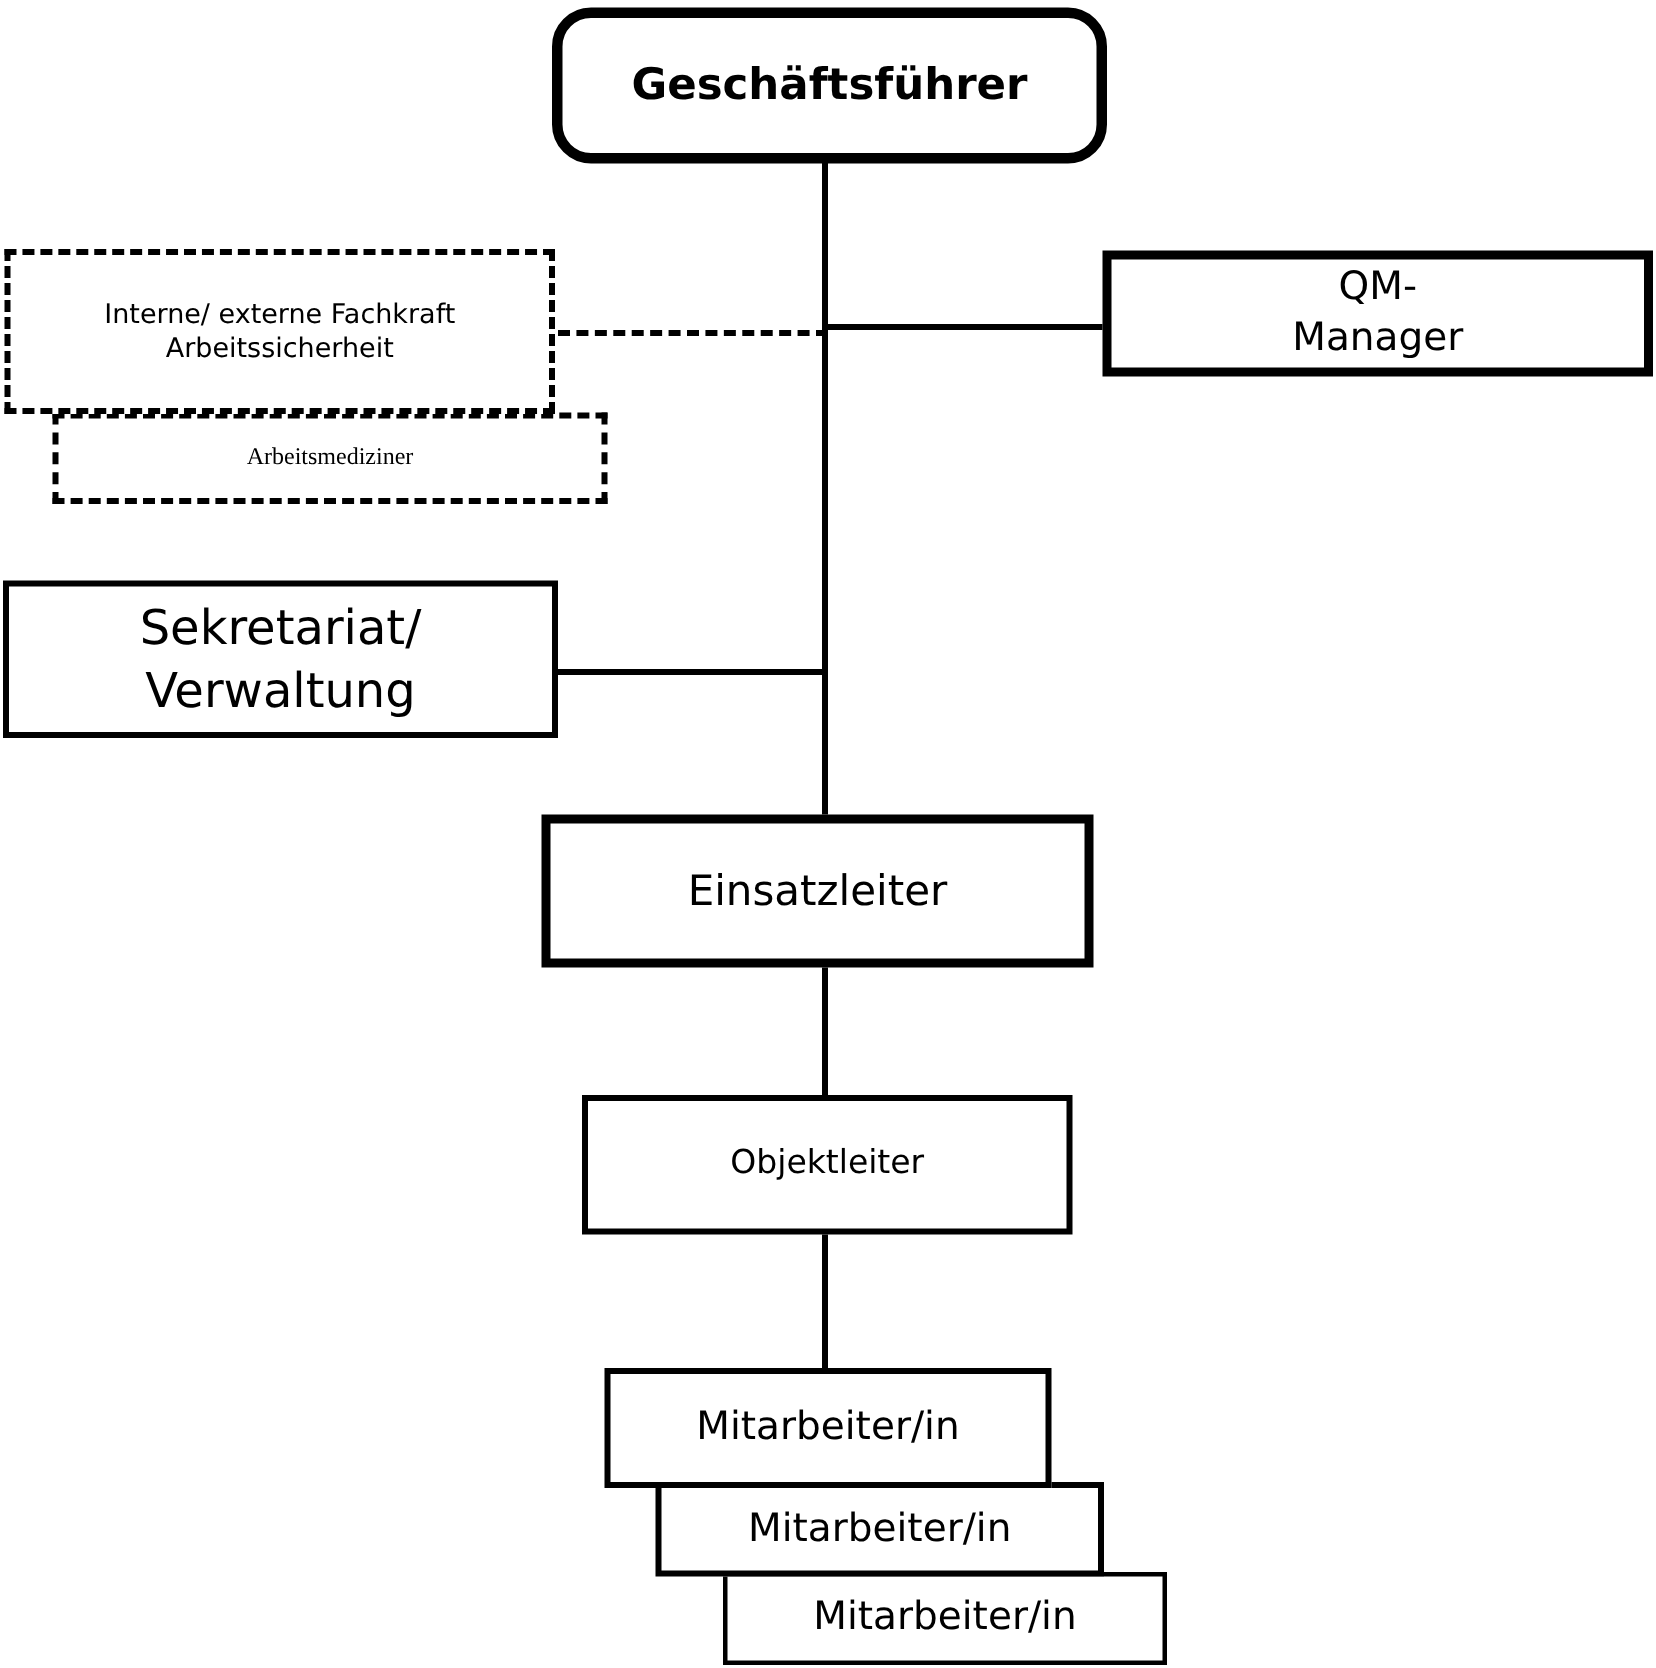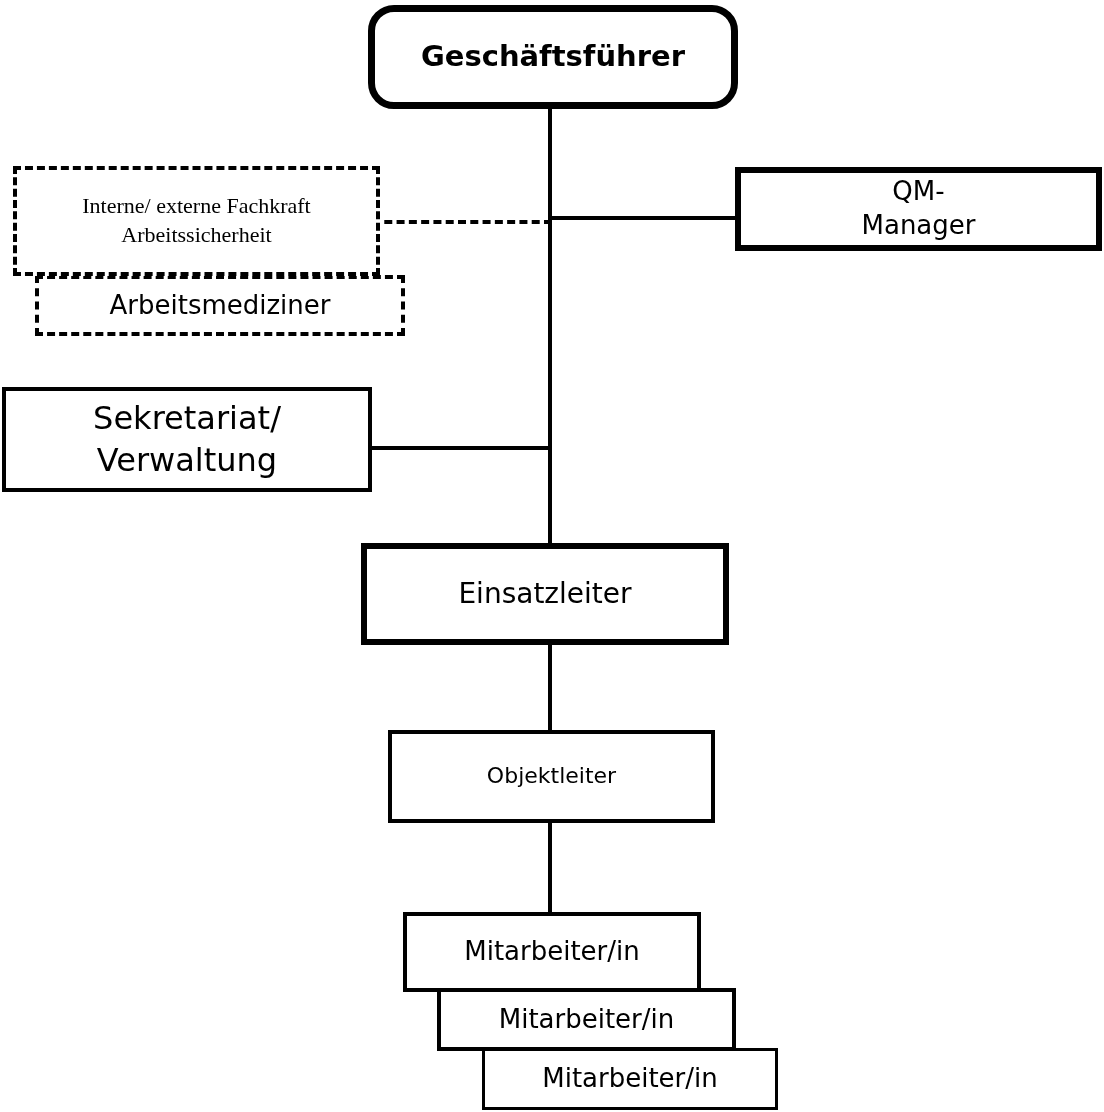--- a/index.html
+++ b/index.html
@@ -79,26 +79,26 @@
 
   <div class="node bw-heavy bold-text" style="left:368px; top:5px; width:370px; height:104px; font-size:29px; z-index:6;">
     <span class="label">Geschäftsführer</span>
   </div>
 
   <div class="node bw-strong" style="left:735px; top:167px; width:367px; height:84px; font-size:26px; z-index:6;">
     <span class="label">QM-
 Manager</span>
   </div>
 
-  <div class="node bw-dash" style="left:13px; top:166px; width:367px; height:110px; font-size:22px; z-index:6;font-family:Liberation Serif, serif;">
+  <div class="node bw-dash" style="left:3px; top:166px; width:367px; height:110px; font-size:18px; z-index:6;">
     <span class="label">Interne/ externe Fachkraft
 Arbeitssicherheit</span>
   </div>
 
-  <div class="node bw-dash" style="left:35px; top:275px; width:370px; height:61px; font-size:26px; z-index:5;">
+  <div class="node bw-dash" style="left:35px; top:275px; width:370px; height:61px; font-size:16px; z-index:5;font-family:Liberation Serif, serif;">
     <span class="label">Arbeitsmediziner</span>
   </div>
 
   <div class="node bw-medium" style="left:2px; top:387px; width:370px; height:105px; font-size:32px; z-index:6;">
     <span class="label">Sekretariat/
 Verwaltung</span>
   </div>
 
   <div class="node bw-strong" style="left:361px; top:543px; width:368px; height:102px; font-size:28px; z-index:6;">
     <span class="label">Einsatzleiter</span>

